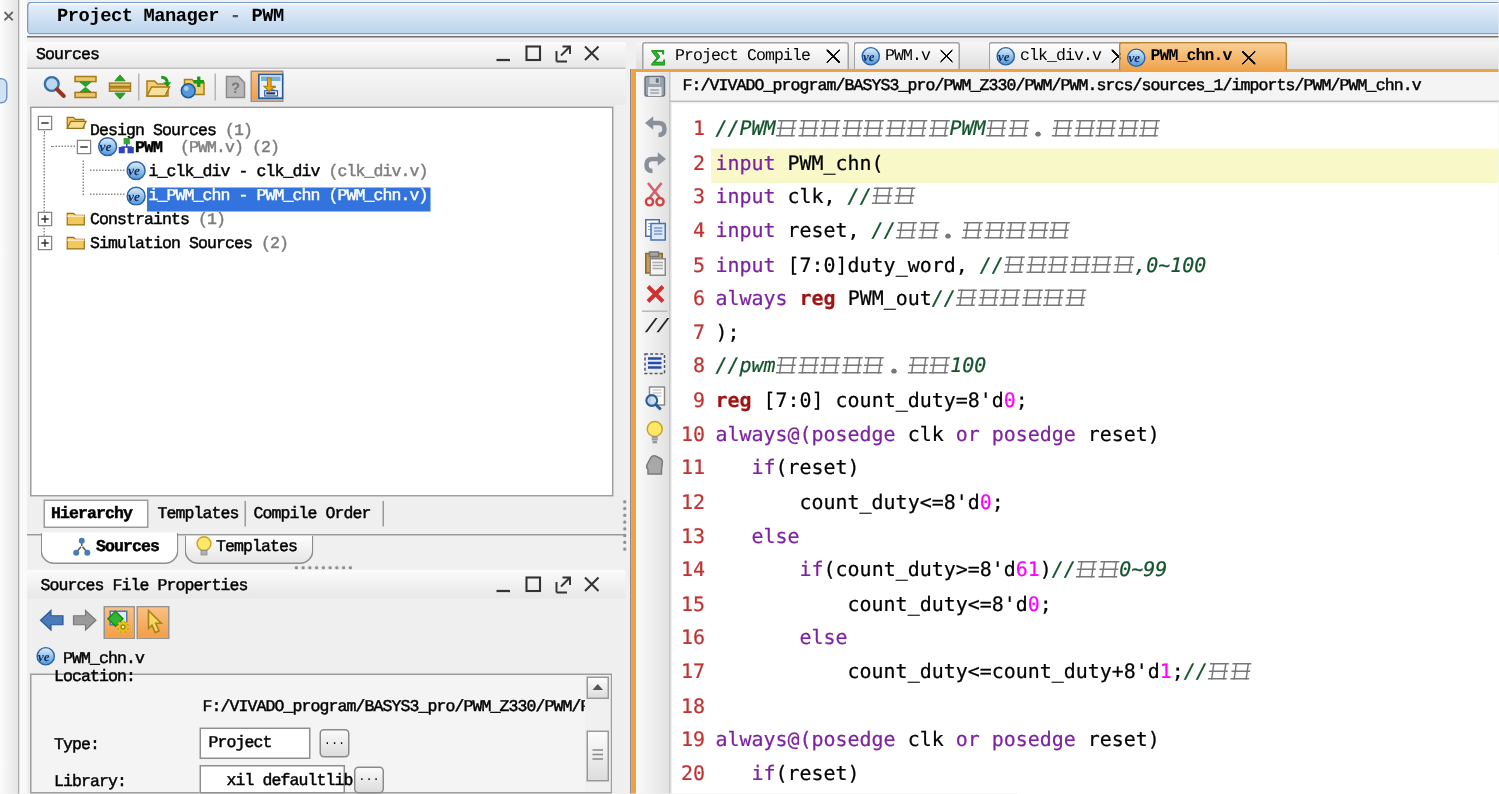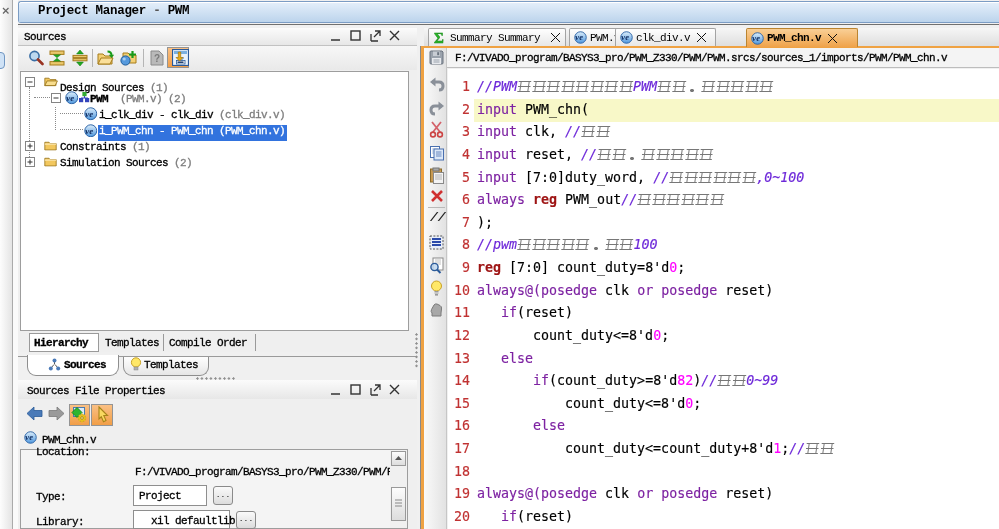--- a/index.html
+++ b/index.html
@@ -9,21 +9,21 @@
 
 .c{display:inline-block;width:12.5px;height:11px;margin:0 1px;vertical-align:-1px;
 background:linear-gradient(#777,#777) 0 0/12.5px 1px no-repeat,linear-gradient(#777,#777) 0 5px/12.5px 1px no-repeat,linear-gradient(#777,#777) 0 10px/12.5px 1px no-repeat,linear-gradient(#777,#777) 2px 0/1px 11px no-repeat,linear-gradient(#777,#777) 9.5px 0/1px 11px no-repeat}
 .cm .c{transform:skewX(-8deg)}
 .pv{display:inline-block;width:10px;height:11px;margin:0 2px 0 3px;vertical-align:-1px;
 background:radial-gradient(circle at 3px 9.5px,#777 1.6px,transparent 2px) no-repeat}
 
 .kw{color:#7d22a2}
 .rg{color:#9e1414;font-weight:bold}
 .nm{color:#f0f}
-.cm{color:#6d28d9;font-style:italic}
+.cm{color:#14532d;font-style:italic}
 .ln{color:#c03232}
 
 .tb,.tbs{top:28px;height:18px;border:1px solid #a3a3a3;border-bottom:none;border-radius:2px 2px 0 0;background:linear-gradient(#fefefe,#e7e7e7);display:flex;align-items:center;padding:0 4px}
 .tbs{background:linear-gradient(#f9cf96,#efa24a);border-color:#bb8430;height:19px}
 .tx{font-size:11px;letter-spacing:-0.6px;white-space:pre;margin:0 5px 0 3px}
 .cx{width:9px;height:9px;background:
 linear-gradient(45deg,transparent 45.5%,#111 45.5%,#111 54.5%,transparent 54.5%),
 linear-gradient(-45deg,transparent 45.5%,#111 45.5%,#111 54.5%,transparent 54.5%);margin-left:2px}
 
 .wb{position:absolute;width:12px;height:12px}
@@ -355,31 +355,31 @@
 <div class="ab" style="left:420px;top:46px;width:1px;height:483px;background:#8a8a8a"></div>
 <div class="ab" style="left:421px;top:46px;width:3px;height:483px;background:#efa243"></div>
 <div class="ab" style="left:424px;top:46px;width:575px;height:2px;background:#efa243"></div>
 
 <div class="ab" style="left:424px;top:28px;width:575px;height:18px;background:linear-gradient(#f6f6f6,#dedede)"></div>
 <div id="tabs">
 <div class="ab tb" style="left:428px;width:138px">
       <svg width="14" height="15" style="flex:none">
         <use href="#ssig"></use>
       </svg>
-      <span class="tx">Summary Summary</span>
+      <span class="tx">Project Compile</span>
       <span class="cx" style="margin-left:6px"></span>
     </div>
 <div class="ab tb" style="left:569px;width:71px">
       <svg width="13" height="13" style="flex:none">
         <use href="#sve"></use>
       </svg>
       <span class="tx">PWM.v</span>
       <span class="cx"></span>
     </div>
-<div class="ab tb" style="left:615px;width:101px">
+<div class="ab tb" style="left:659px;width:101px">
       <svg width="13" height="13" style="flex:none">
         <use href="#sve"></use>
       </svg>
       <span class="tx">clk_div.v</span>
       <span class="cx"></span>
     </div>
 <div class="ab tbs" style="left:746px;width:112px">
       <svg width="13" height="13" style="flex:none">
         <use href="#sve"></use>
       </svg>
@@ -501,20 +501,20 @@
 <span class="kw">input</span> reset, <span class="cm">//<i class="c"></i><i class="c"></i><i class="pv"></i><i class="c"></i><i class="c"></i><i class="c"></i><i class="c"></i><i class="c"></i></span>
 <span class="kw">input</span> [7:0]duty_word, <span class="cm">//<i class="c"></i><i class="c"></i><i class="c"></i><i class="c"></i><i class="c"></i><i class="c"></i>,0~100</span>
 <span class="kw">always</span> <span class="rg">reg</span> PWM_out<span class="cm">//<i class="c"></i><i class="c"></i><i class="c"></i><i class="c"></i><i class="c"></i><i class="c"></i></span>
 );
 <span class="cm">//pwm<i class="c"></i><i class="c"></i><i class="c"></i><i class="c"></i><i class="c"></i><i class="pv"></i><i class="c"></i><i class="c"></i>100</span>
 <span class="rg">reg</span> [7:0] count_duty=8'd<span class="nm">0</span>;
 <span class="kw">always@(posedge</span> clk <span class="kw">or</span> <span class="kw">posedge</span> reset)
    <span class="kw">if</span>(reset)
        count_duty&lt;=8'd<span class="nm">0</span>;
    <span class="kw">else</span>
-       <span class="kw">if</span>(count_duty&gt;=8'd<span class="nm">82</span>)<span class="cm">//<i class="c"></i><i class="c"></i>0~99</span>
+       <span class="kw">if</span>(count_duty&gt;=8'd<span class="nm">61</span>)<span class="cm">//<i class="c"></i><i class="c"></i>0~99</span>
            count_duty&lt;=8'd<span class="nm">0</span>;
        <span class="kw">else</span>
            count_duty&lt;=count_duty+8'd<span class="nm">1</span>;<span class="cm">//<i class="c"></i><i class="c"></i></span>
 
 <span class="kw">always@(posedge</span> clk <span class="kw">or</span> <span class="kw">posedge</span> reset)
    <span class="kw">if</span>(reset)</pre>
 </div>
 
 </body></html>

